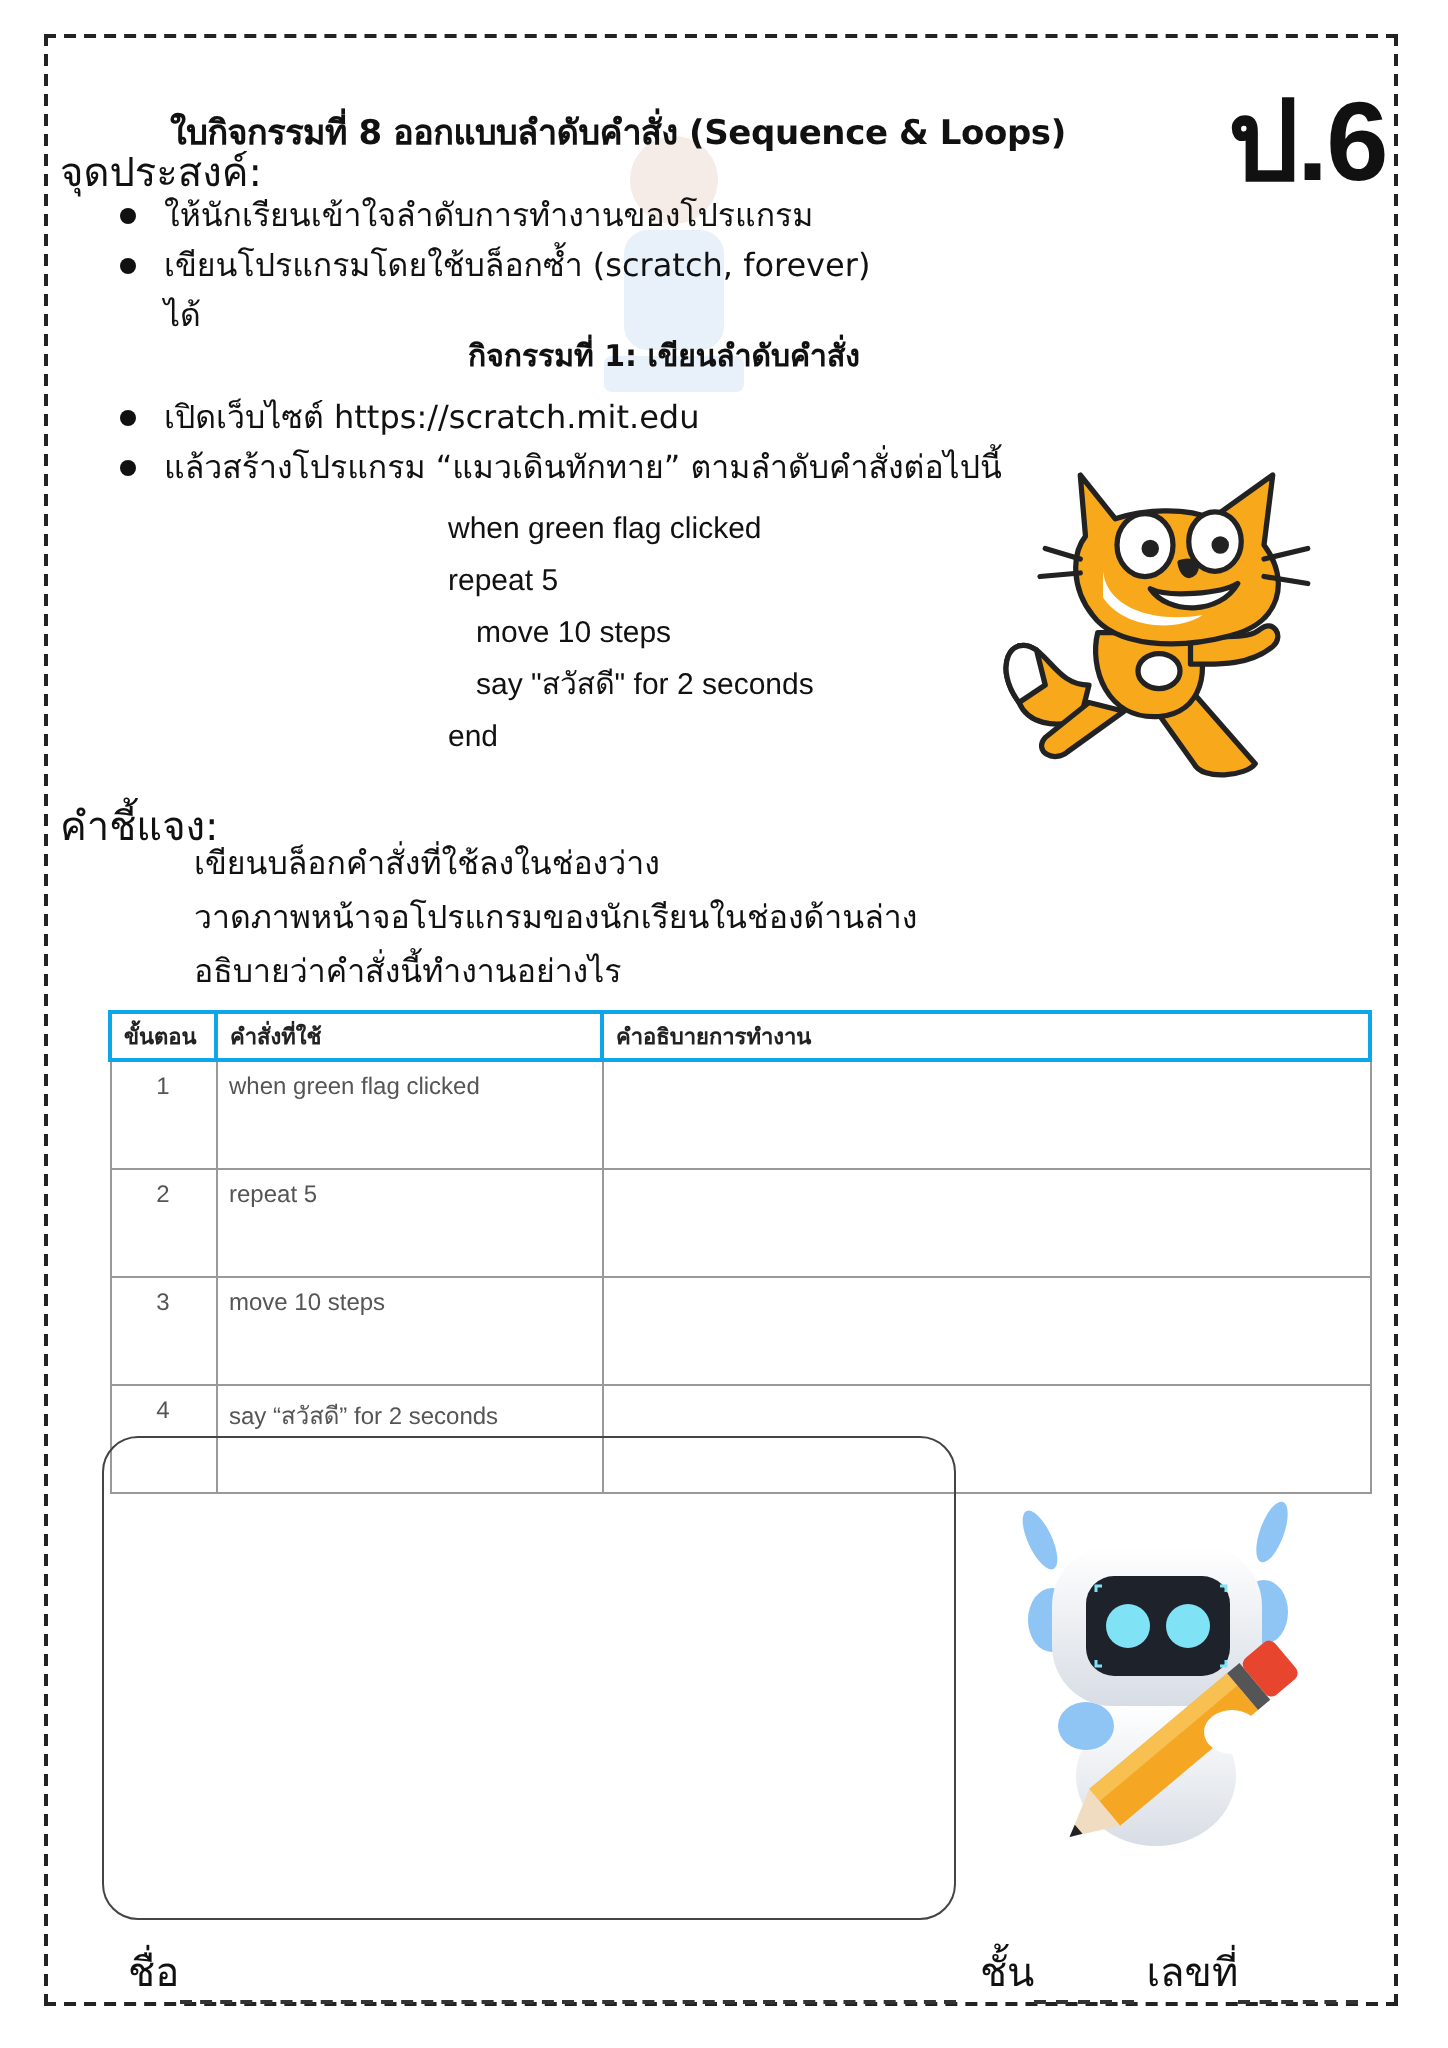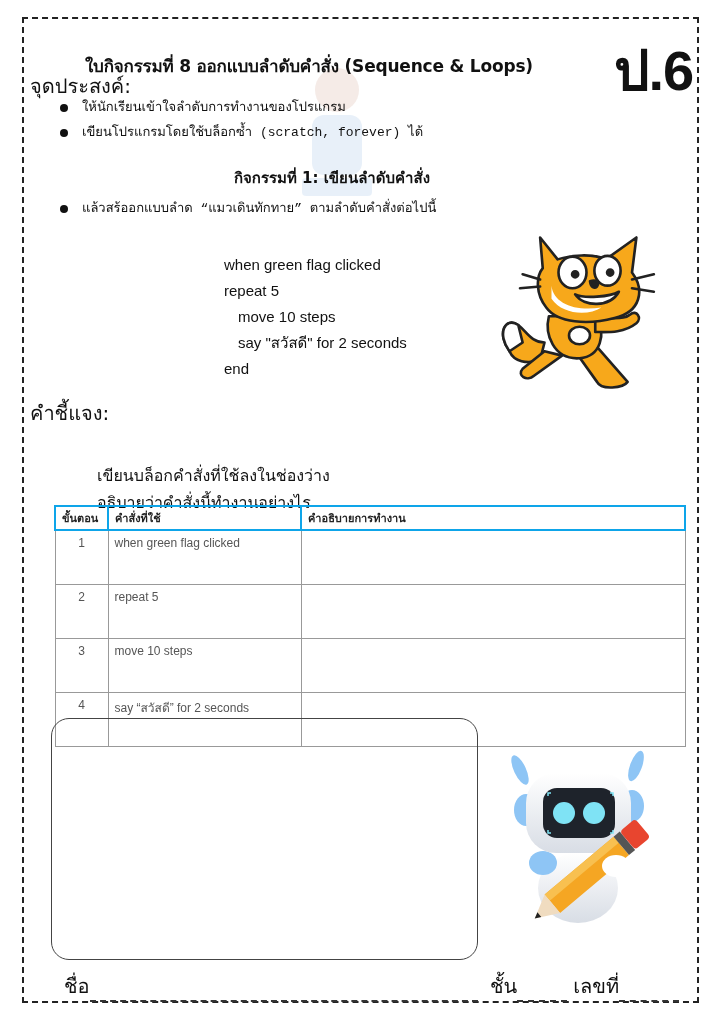--- a/index.html
+++ b/index.html
@@ -5,27 +5,27 @@
   html, body { margin: 0; padding: 0; background: #ffffff; }
   body { width: 724px; height: 1024px; position: relative; overflow: hidden;
          font-family: "DejaVu Sans", sans-serif; color: #111; }
   .page-frame { position: absolute; left: 22px; top: 17px; width: 677px; height: 986px;
                 border: 2px dashed #222; box-sizing: border-box; }
   .abs { position: absolute; }
   .title { left: 85px; top: 52px; font-size: 17px; font-weight: bold; letter-spacing: -0.2px; white-space: nowrap; }
   .grade { left: 614px; top: 26px; font-size: 56px; font-weight: bold; font-family: "Liberation Sans", sans-serif; letter-spacing: -1px; }
   .section-label { font-size: 20px; }
   .bullet-list { margin: 0; padding: 0; list-style: none; }
-  .bullet-list li { position: relative; padding-left: 26px; font-size: 13px; line-height: 25px; font-family: Liberation Mono, monospace; }
+  .bullet-list li { position: relative; padding-left: 26px; font-size: 16px; line-height: 25px; }
   .bullet-list li::before { content: ""; position: absolute; left: 4px; top: 9px; width: 8px; height: 8px;
                             border-radius: 50%; background: #111; }
   .activity-heading { left: 234px; top: 166px; font-size: 15px; font-weight: bold; white-space: nowrap; }
   .code-block { left: 224px; top: 252px; font-size: 15px; line-height: 26px; font-family: "Liberation Sans", sans-serif; }
   .code-line.indent { padding-left: 14px; }
-  .instr { left: 97px; top: 418px; font-size: 16px; line-height: 27px; margin-top: 44px; }
+  .instr { left: 97px; top: 418px; font-size: 16px; line-height: 27px; }
   table.steps { position: absolute; left: 54px; top: 505px; width: 632px; border-collapse: collapse;
                 font-family: "Liberation Sans", sans-serif; font-size: 12px; color: #555; }
   table.steps th { font-weight: bold; color: #222; text-align: left; border: 2px solid #0ea5e9;
                    height: 22px; padding: 0 6px; font-size: 11px; }
   table.steps td { border: 1px solid #999; height: 43px; vertical-align: top; padding: 5px 6px; }
   table.steps td.num { text-align: center; }
   .draw-box { left: 51px; top: 718px; width: 427px; height: 242px; border: 1.5px solid #444;
               border-radius: 18px; box-sizing: border-box; }
   .footer { left: 64px; top: 970px; width: 624px; font-size: 20px; white-space: nowrap; }
   .footer .blank { display: inline-block; border-bottom: 2px dashed #333; vertical-align: bottom; height: 12px; margin-right: 6px; }
@@ -47,21 +47,22 @@
 
 <div class="abs section-label" style="left:30px; top:70px;">จุดประสงค์:</div>
 <ul class="abs bullet-list" style="left:56px; top:95px; width:400px;">
   <li>ให้นักเรียนเข้าใจลำดับการทำงานของโปรแกรม</li>
   <li>เขียนโปรแกรมโดยใช้บล็อกซ้ำ  (scratch,  forever) ได้</li>
 </ul>
 
 <div class="abs activity-heading">กิจกรรมที่ 1: เขียนลำดับคำสั่ง</div>
 
 <ul class="abs bullet-list" style="left:56px; top:196px; width:470px;">
-  <li>แล้วสร้ออกแบบลำด “แมวเดินทักทาย” ตามลำดับคำสั่งต่อไปนี้</li>
+  <li>เปิดเว็บไซต์ https://scratch.mit.edu</li>
+  <li>แล้วสร้างโปรแกรม “แมวเดินทักทาย” ตามลำดับคำสั่งต่อไปนี้</li>
 </ul>
 
 <div class="abs code-block">
   <div class="code-line">when green flag clicked</div>
   <div class="code-line">repeat 5</div>
   <div class="code-line indent">move 10 steps</div>
   <div class="code-line indent">say "สวัสดี" for 2 seconds</div>
   <div class="code-line">end</div>
 </div>
 
@@ -92,20 +93,21 @@
 
     <path d="M95 85 C105 100 135 100 145 82 C135 88 105 90 95 85 Z" fill="#fff"></path>
 
     <path d="M55 68 L35 62 M55 76 L32 78 M160 68 L185 62 M160 78 L185 82" fill="none"></path>
   </g>
 </svg>
 
 <div class="abs section-label" style="left:30px; top:397px;text-align:center;">คำชี้แจง:</div>
 <div class="abs instr">
   <div>เขียนบล็อกคำสั่งที่ใช้ลงในช่องว่าง</div>
+  <div>วาดภาพหน้าจอโปรแกรมของนักเรียนในช่องด้านล่าง</div>
   <div>อธิบายว่าคำสั่งนี้ทำงานอย่างไร</div>
 </div>
 
 <table class="steps">
   <colgroup>
     <col style="width:53px">
       <col style="width:193px">
       <col>
   </colgroup>
   <thead>

